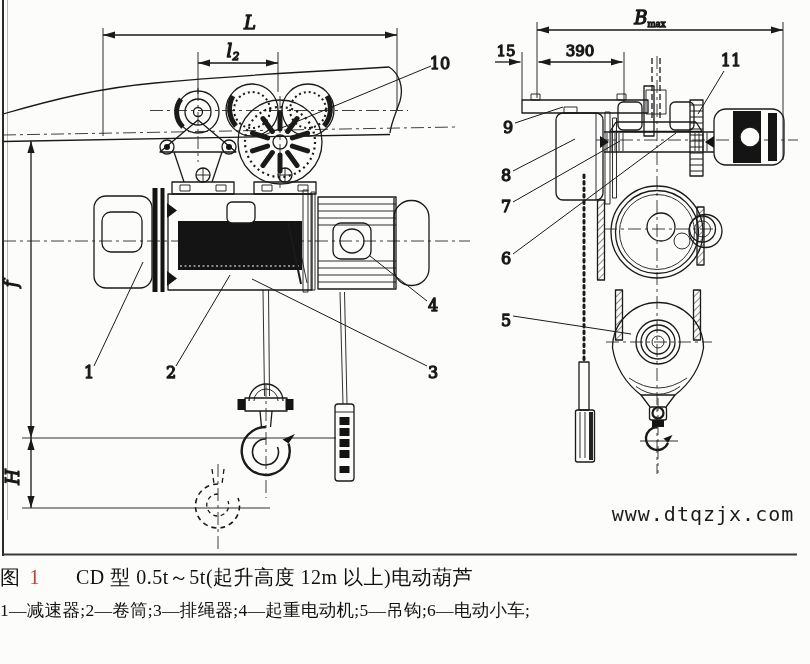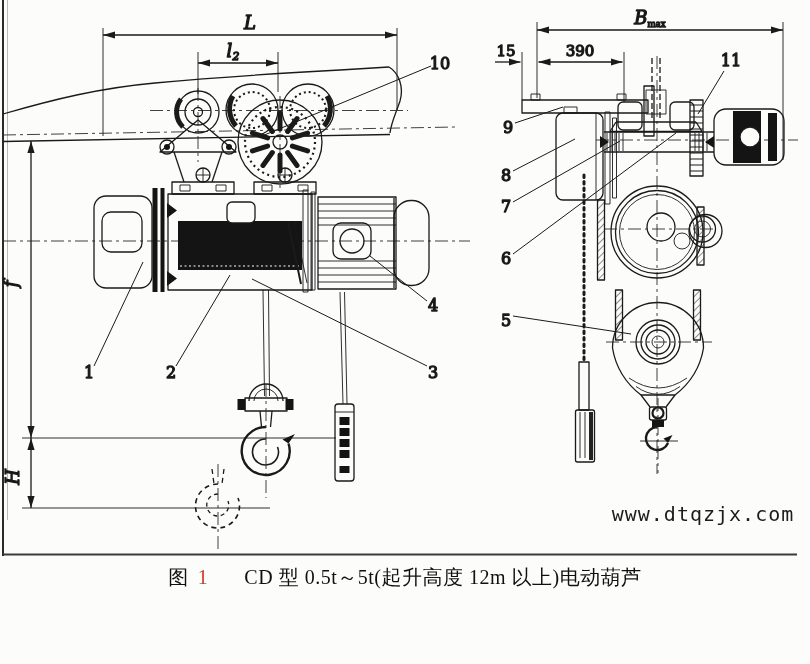--- a/index.html
+++ b/index.html
@@ -14,21 +14,21 @@
   .dash{stroke-dasharray:5 4;}
   .fillink{fill:#141414;stroke:none;}
   
   text{fill:#111;}
   .dim{font:italic 18px "DejaVu Serif",serif;}
   .dimsub{font:italic 11px "DejaVu Serif",serif;}
   .dimnum{font:15px "DejaVu Serif",serif;}
   .callout{font:16px "DejaVu Serif",serif;}
   .wm{font:20px "DejaVu Sans Mono",monospace;letter-spacing:1px;fill:#1c1c1c;}
   
-  .caption{position:absolute;left:0;right:0;top:562px;text-align:center;color:#101010;}
+  .caption{position:absolute;left:0;right:0;top:562px;text-align:left;color:#101010;}
   .cap1{font-size:20px;margin:2px 0 7px 0;letter-spacing:0.5px;}
   .cap1 .figlabel{margin-right:9px;}
   .cap1 .fignum{color:#cf3a28;margin-right:36px;}
   .capleg{font-size:17.5px;line-height:25px;letter-spacing:0.3px;}
 </style>
 </head>
 <body>
 
 <div class="stage">
 
@@ -375,15 +375,16 @@
     </g>
   </g>
 
   <text class="wm" x="703" y="521" text-anchor="middle">www.dtqzjx.com</text>
 </svg>
 
 <div class="caption">
   <div class="cap1">
     <span class="figlabel">图</span><span class="fignum">1</span><span>CD 型 0.5t～5t(起升高度 12m 以上)电动葫芦</span>
   </div>
+  <div class="capleg">1—减速器;2—卷筒;3—排绳器;4—起重电动机;5—吊钩;6—电动小车;</div>
 </div>
 
 </div>
 
 </body></html>

